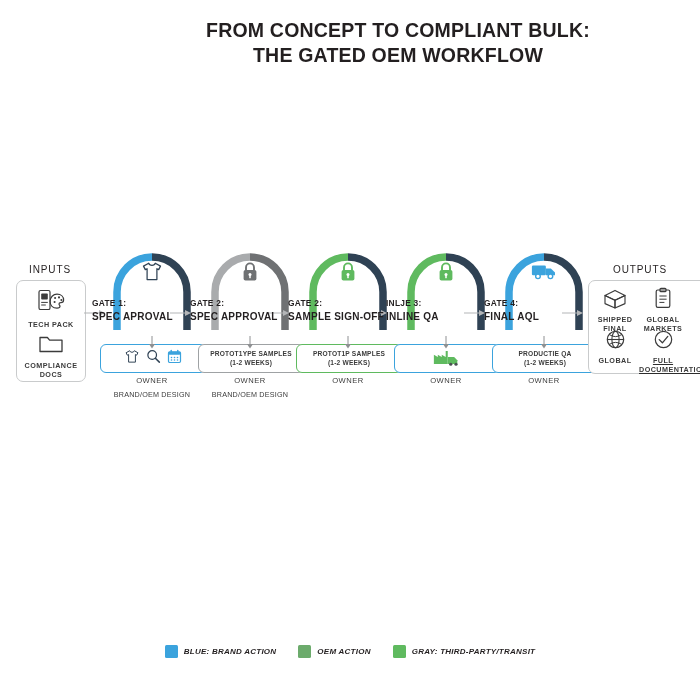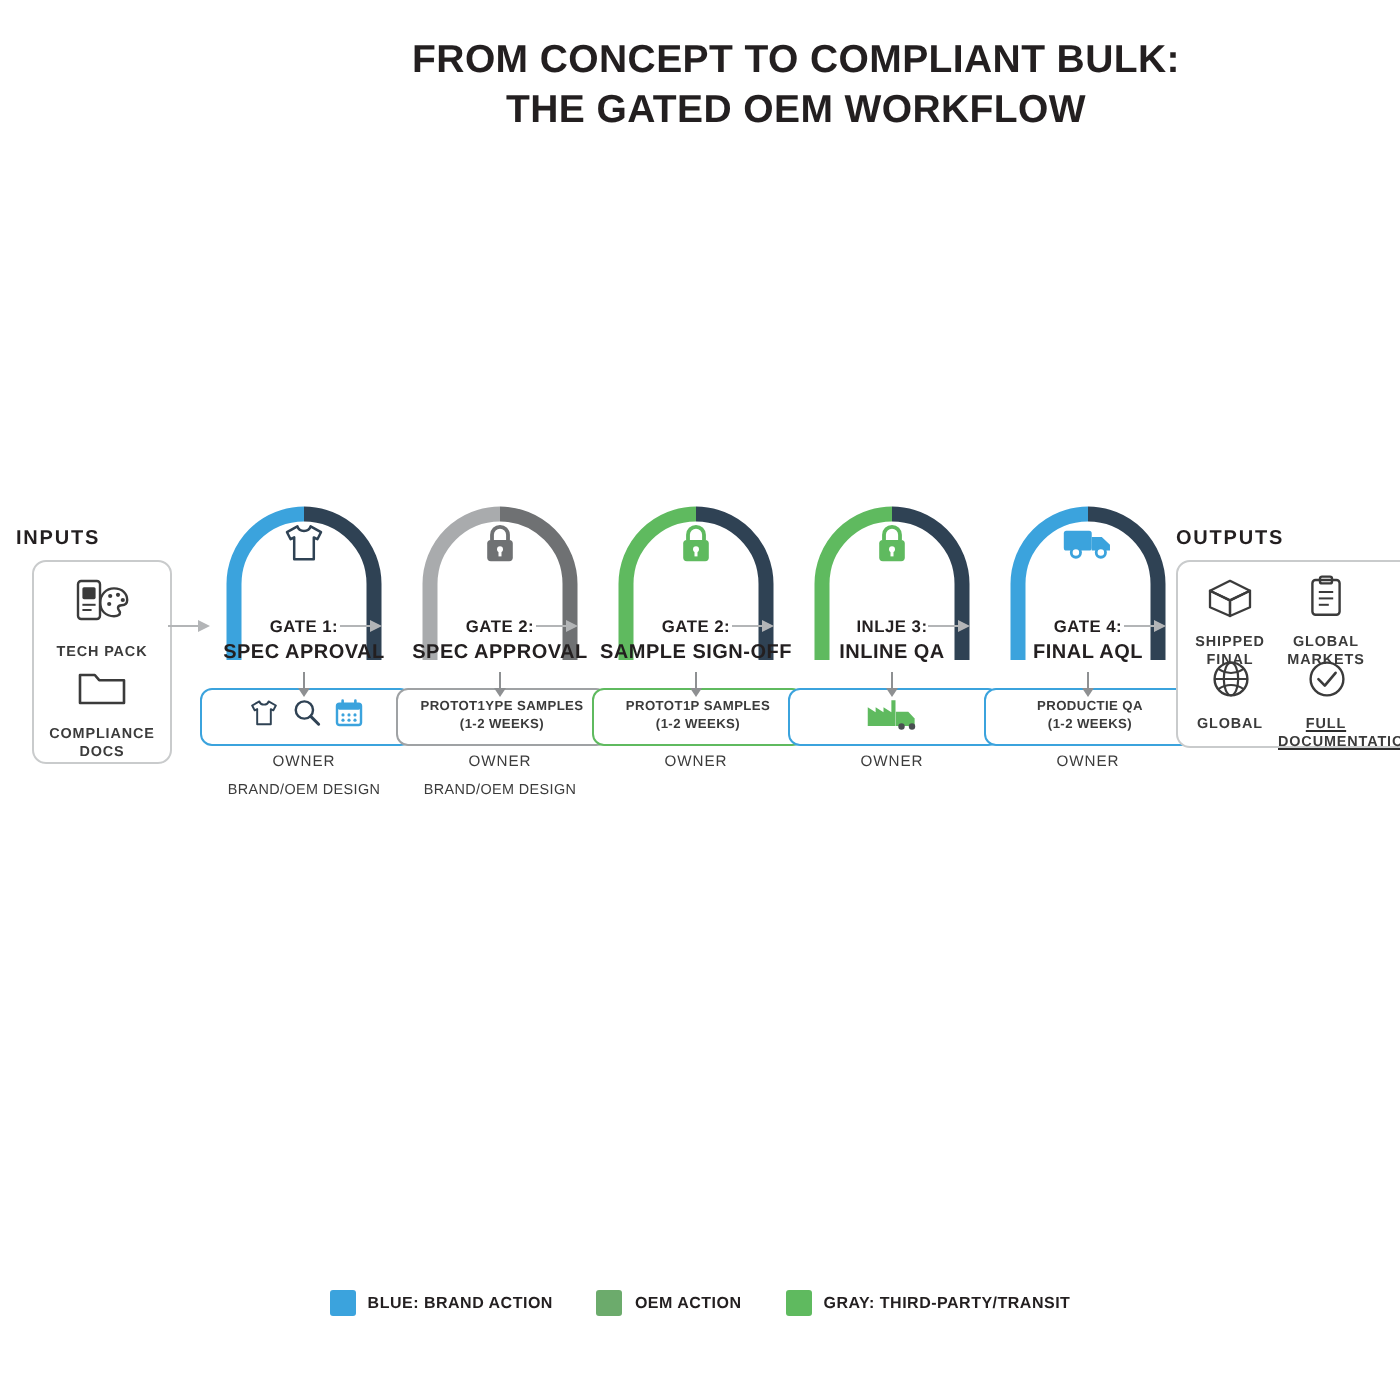--- a/index.html
+++ b/index.html
@@ -14,42 +14,42 @@
   .title{
     position:absolute;left:0;top:18px;width:700px;text-align:center;
     font-size:19.5px;font-weight:bold;letter-spacing:.2px;color:#231f20;
     line-height:1.26;
     padding-left:48px;
   }
   .title .l2{display:block;}
 
   
   .section-label{
-    position:absolute;text-align:left;font-size:10px;font-weight:bold;
+    position:absolute;text-align:center;font-size:10px;font-weight:normal;
     letter-spacing:.9px;color:#231f20;
   }
 
   
   .panel{
     position:absolute;border:1px solid #c9cbcc;border-radius:7px;background:#fff;
   }
   .panel-cell{
     position:absolute;text-align:center;
   }
   .cell-label{
     font-size:7.2px;font-weight:bold;letter-spacing:.45px;color:#3b3b3b;
     line-height:1.25;margin-top:2px;
   }
   .io-icon{display:block;margin:0 auto;}
 
   
   .gate{position:absolute;top:252px;width:120px;height:160px;}
   .arch-wrap{position:absolute;left:0;top:0;width:120px;height:78px;}
   .gate-title{
-    position:absolute;left:0;top:56px;width:120px;text-align:center;
+    position:absolute;left:0;top:46px;width:120px;
     font-size:8.4px;font-weight:bold;color:#231f20;letter-spacing:.25px;
     line-height:1.42;z-index:4;
   }
   .gate-title .sub{display:block;font-weight:bold;font-size:10px;}
   .gate-icon{position:absolute;left:50%;top:9px;transform:translateX(-50%);z-index:4;}
   .down-arrow{
     position:absolute;left:50%;top:84px;transform:translateX(-50%);
     z-index:3;
   }
   .detail-box{
@@ -74,21 +74,21 @@
     position:absolute;left:0;top:138px;width:120px;text-align:center;
     font-size:7.2px;font-weight:normal;color:#3b3b3b;letter-spacing:.2px;
   }
 
   
   .timeline{position:absolute;left:0;top:430px;width:700px;height:40px;}
 
   
   .legend{
     position:absolute;left:0;top:645px;width:700px;
-    display:flex;justify-content:center;align-items:center;gap:22px;
+    display:flex;justify-content:center;align-items:center;gap:22px;font-style:italic;
   }
   .legend-item{display:flex;align-items:center;gap:6px;}
   .swatch{width:13px;height:13px;border-radius:1.5px;}
   .legend-text{font-size:8px;font-weight:bold;color:#231f20;letter-spacing:.25px;}
 
   .conn{position:absolute;}
 </style>
 </head>
 <body>
 

